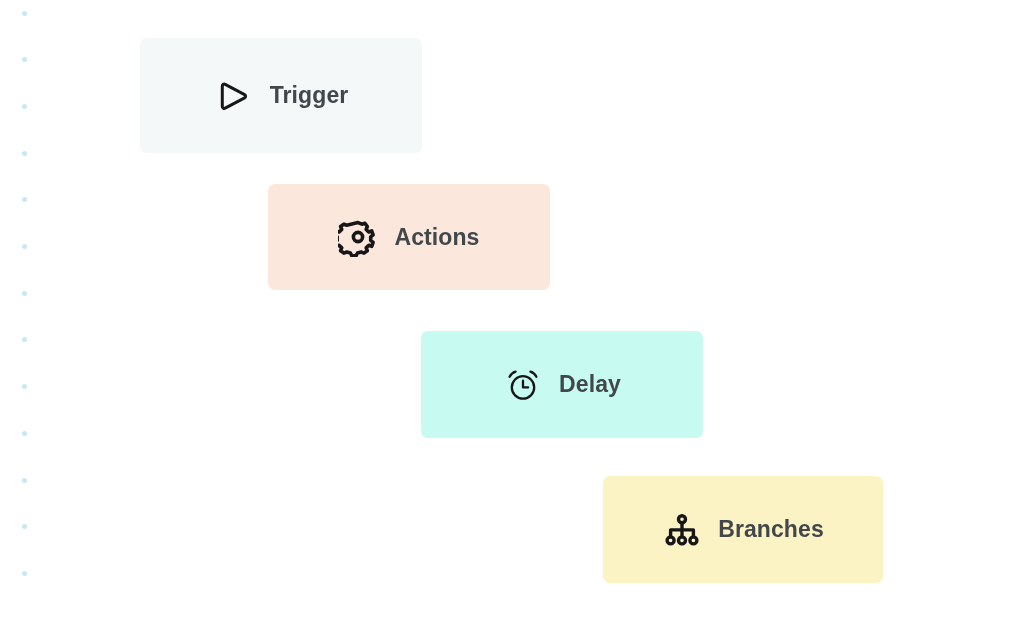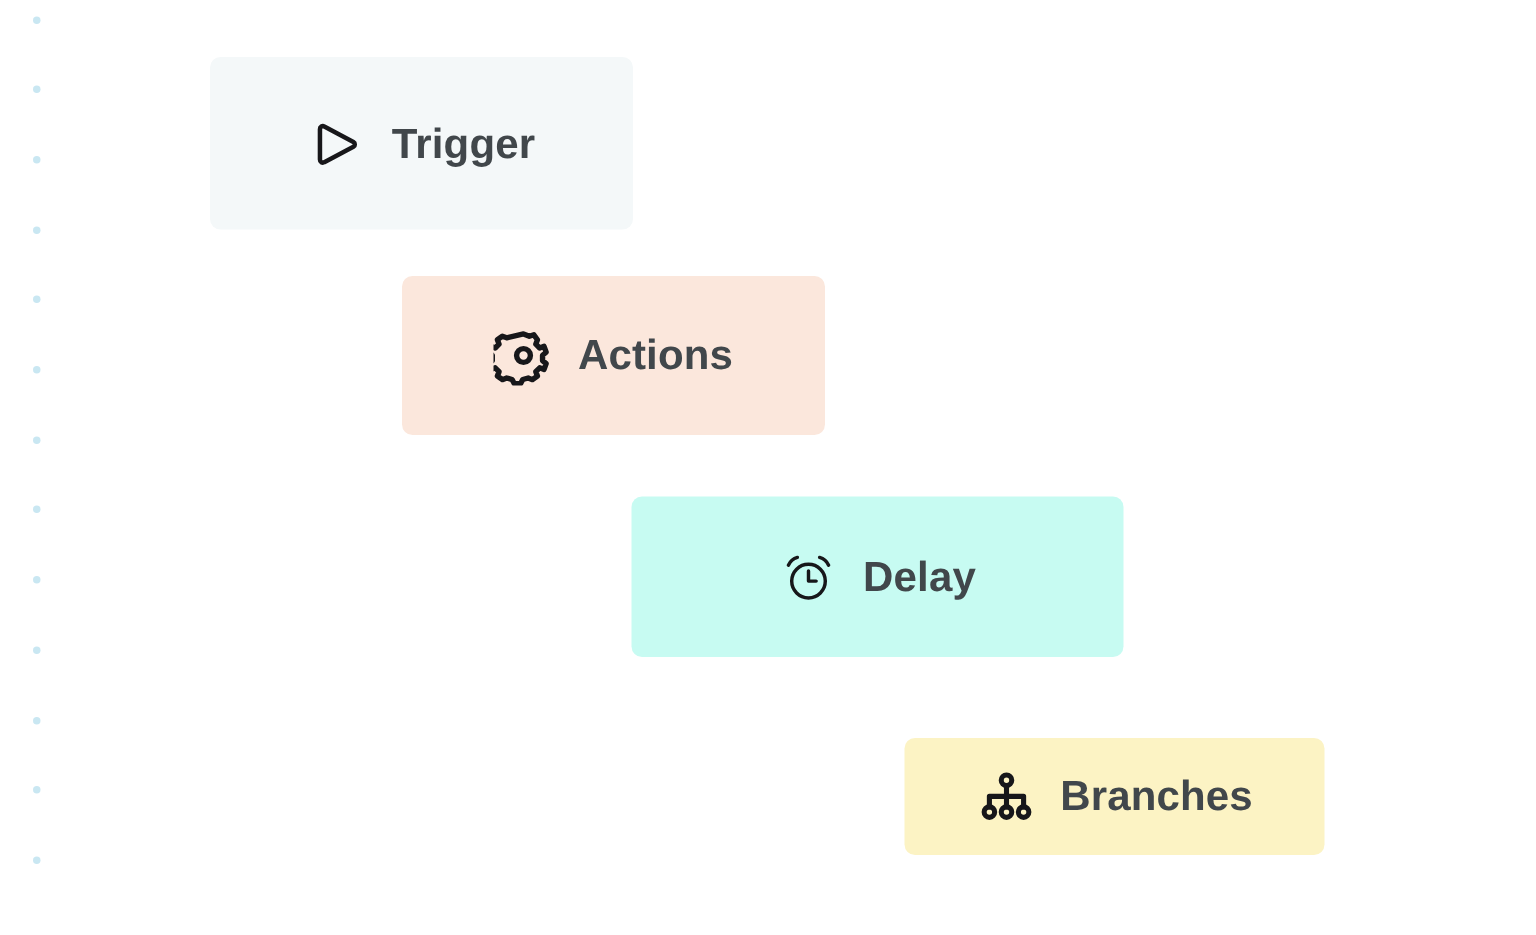--- a/index.html
+++ b/index.html
@@ -57,21 +57,21 @@
     display: flex;
     align-items: center;
     justify-content: center;
   }
   .node-icon svg {
     display: block;
     width: 40px;
     height: 40px;
   }
   .node-label {
-    font-size: 28px;
+    font-size: 23px;
     font-weight: bold;
     color: #41474b;
     letter-spacing: 0.1px;
     white-space: nowrap;
     line-height: 1;
   }
 </style>
 </head>
 <body style="background: rgb(255, 255, 255);">
 
@@ -112,37 +112,37 @@
             <path d="M20 5.6
                      l3.9 1.6 3.0 -1.0 2.4 3.3 -1.1 2.9 2.6 2.6 2.9 -1.1 1.4 3.9 -2.4 2.0 0 3.6 2.4 2.0 -1.4 3.9 -2.9 -1.1 -2.6 2.6 1.1 2.9 -3.3 2.4 -2.9 -1.1 -3.6 1.0 -1.5 2.8 -4.1 0 -1.5 -2.8 -3.6 -1.0 -2.9 1.1 -3.3 -2.4 1.1 -2.9 -2.6 -2.6 -2.9 1.1 -1.4 -3.9 2.4 -2.0 0 -3.6 -2.4 -2.0 1.4 -3.9 2.9 1.1 2.6 -2.6 -1.1 -2.9 3.3 -2.4 2.9 1.1 z"></path>
             <circle cx="20" cy="20" r="4.6"></circle>
           </g>
         </svg>
       </span>
       <span class="node-label" style="color: rgb(65, 71, 75);">Actions</span>
     </div>
   </div>
 
-  <div class="node-card" style="left: 421px; top: 331px; width: 328px; height: 107px; background: rgb(199, 251, 242);">
+  <div class="node-card" style="left: 421px; top: 331px; width: 282px; height: 107px; background: rgb(199, 251, 242);">
     <div class="node-inner">
       <span class="node-icon">
         <svg viewBox="0 0 40 40" xmlns="http://www.w3.org/2000/svg">
           <g fill="none" stroke="#17171a" stroke-width="2.3" stroke-linecap="round" stroke-linejoin="round">
             <circle cx="20" cy="22.4" r="11.2"></circle>
             <path d="M20 15.6 L20 22.4 L25.1 22.4"></path>
             <path d="M6.6 11.8 A9.4 9.4 0 0 1 12.6 6.6"></path>
             <path d="M33.4 11.8 A9.4 9.4 0 0 0 27.4 6.6"></path>
           </g>
         </svg>
       </span>
       <span class="node-label" style="color: rgb(65, 71, 75);">Delay</span>
     </div>
   </div>
 
-  <div class="node-card" style="left: 603px; top: 492px; width: 280px; height: 78px; background: rgb(252, 243, 196);">
+  <div class="node-card" style="left: 603px; top: 476px; width: 280px; height: 107px; background: rgb(252, 243, 196);">
     <div class="node-inner">
       <span class="node-icon">
         <svg viewBox="0 0 40 40" xmlns="http://www.w3.org/2000/svg">
           <g stroke="#17171a" fill="none" stroke-width="3.4" stroke-linecap="round" stroke-linejoin="round">
             <circle cx="20" cy="9.2" r="3.5"></circle>
             <circle cx="8.6" cy="30.4" r="3.5"></circle>
             <circle cx="20" cy="30.4" r="3.5"></circle>
             <circle cx="31.4" cy="30.4" r="3.5"></circle>
             <path d="M20 12.7 L20 19.9"></path>
             <path d="M8.6 26.9 L8.6 19.9 L31.4 19.9 L31.4 26.9"></path>

